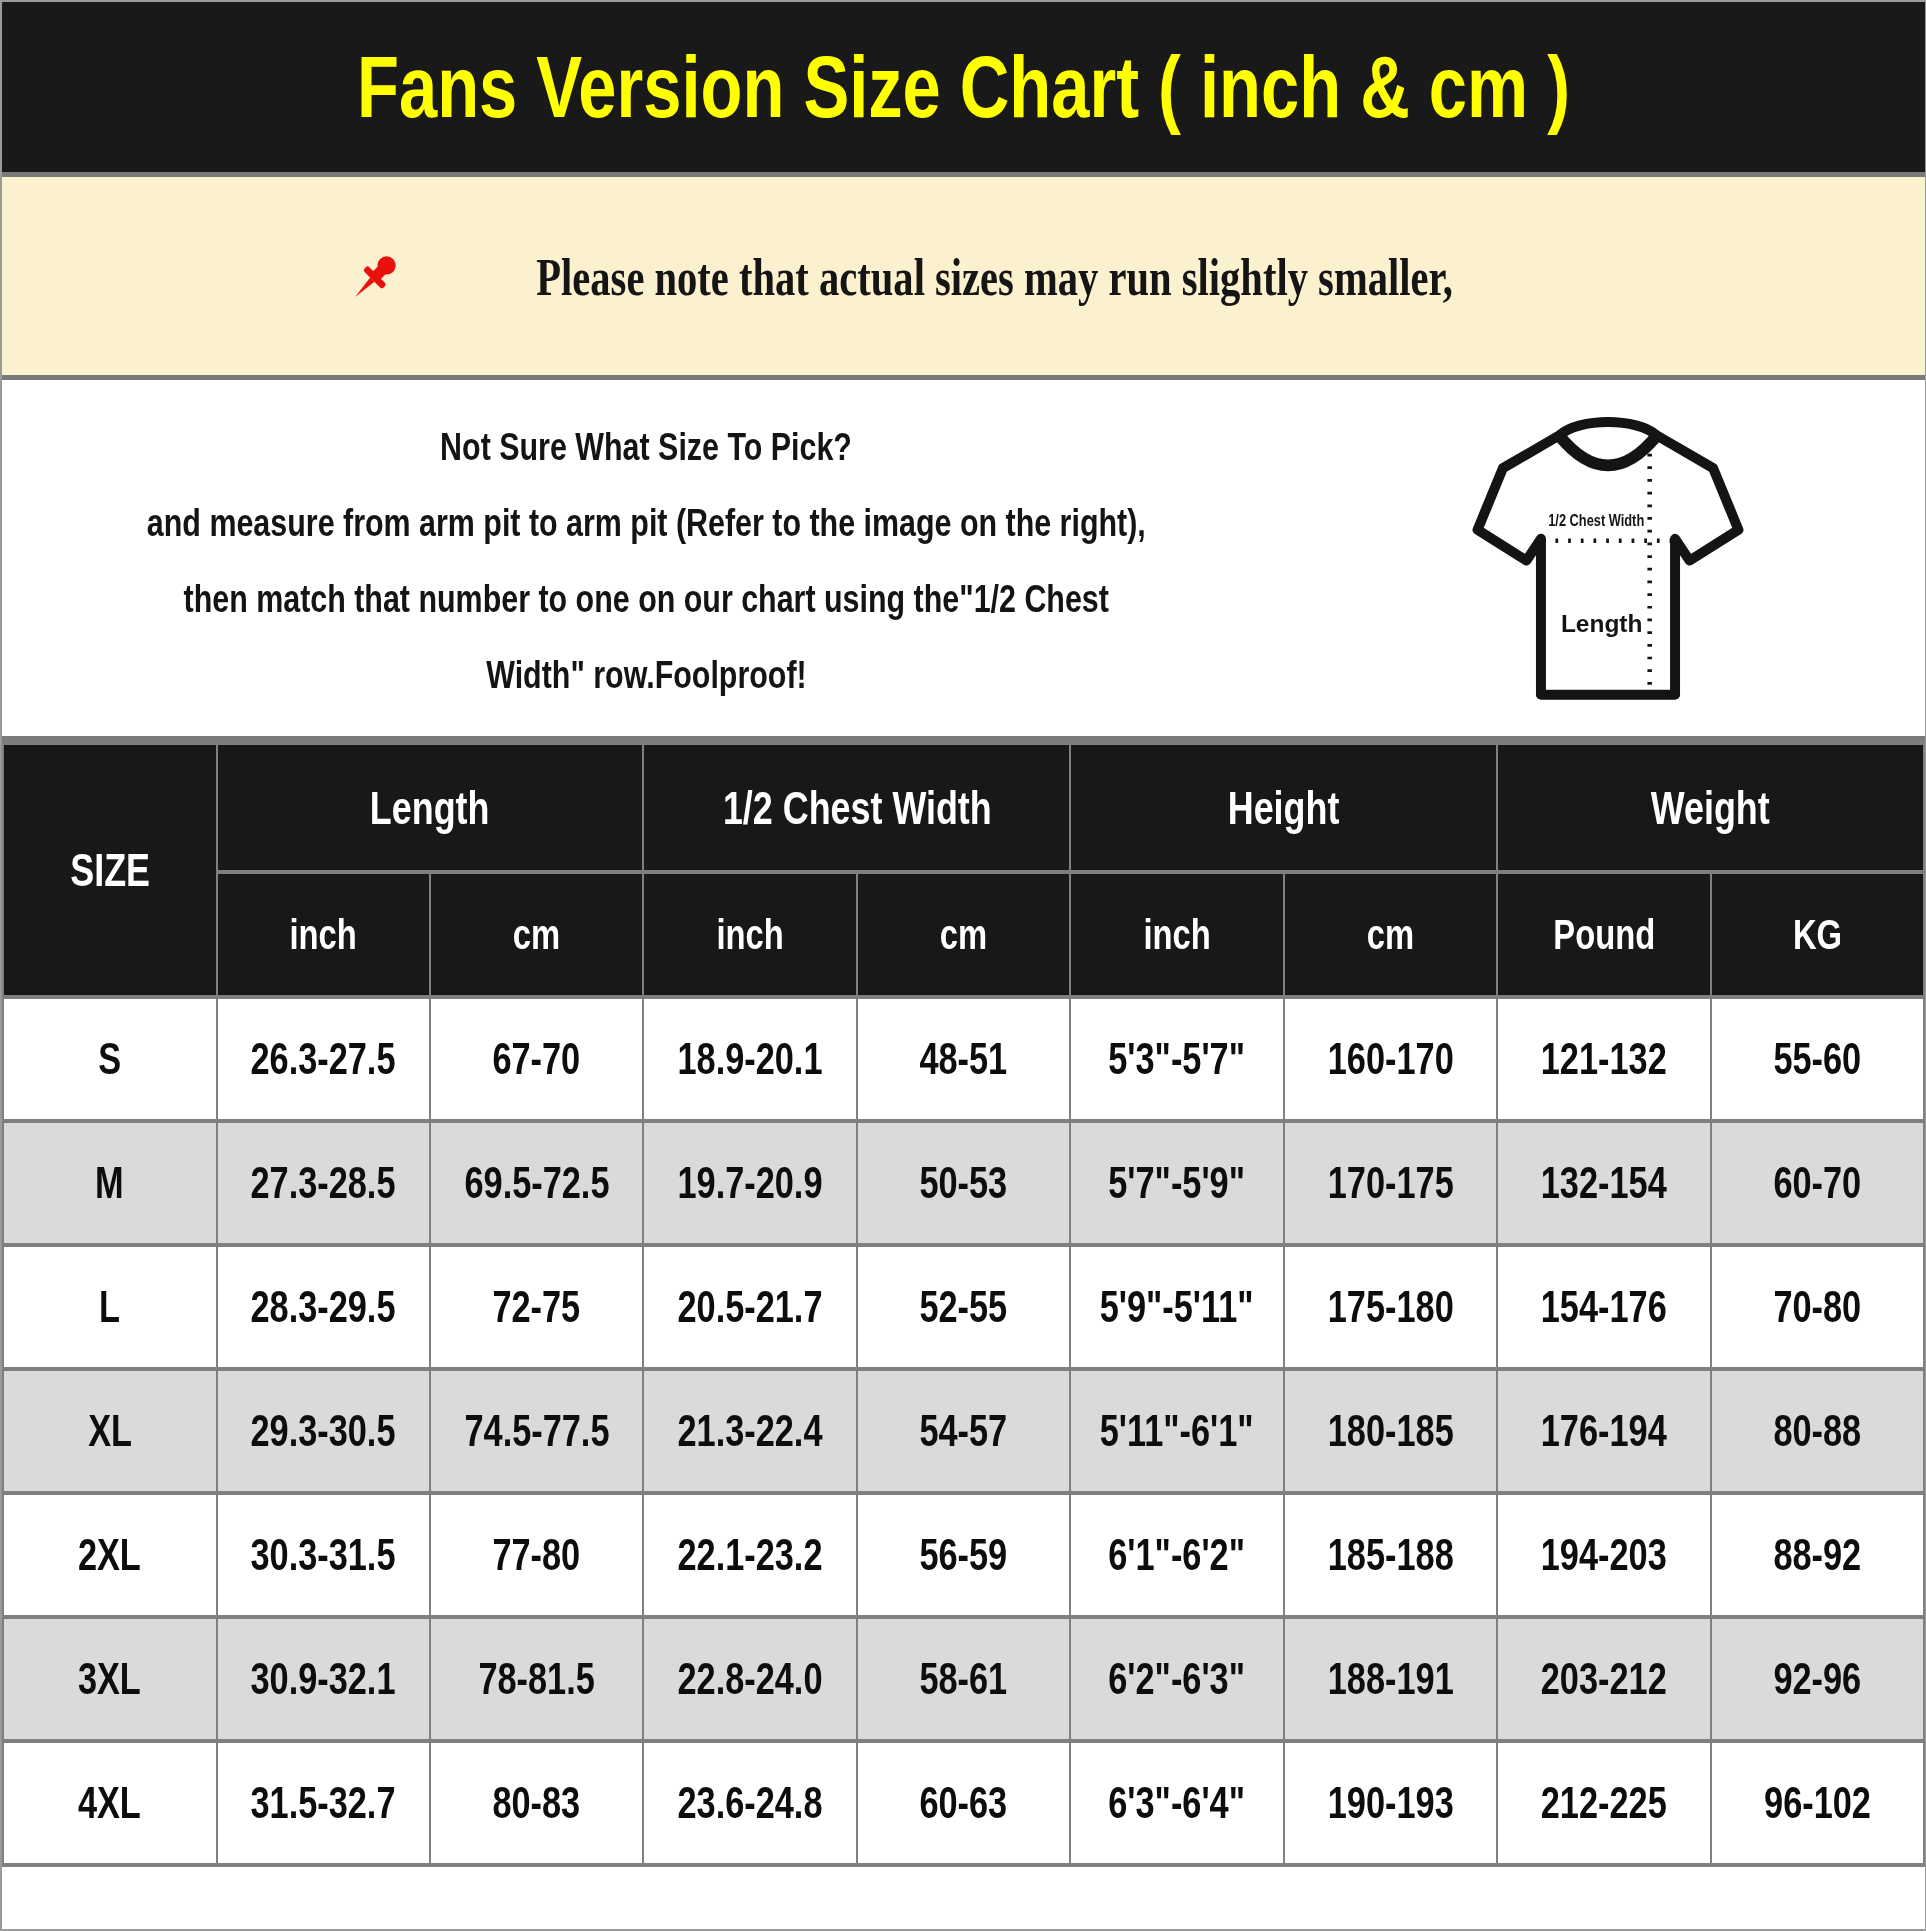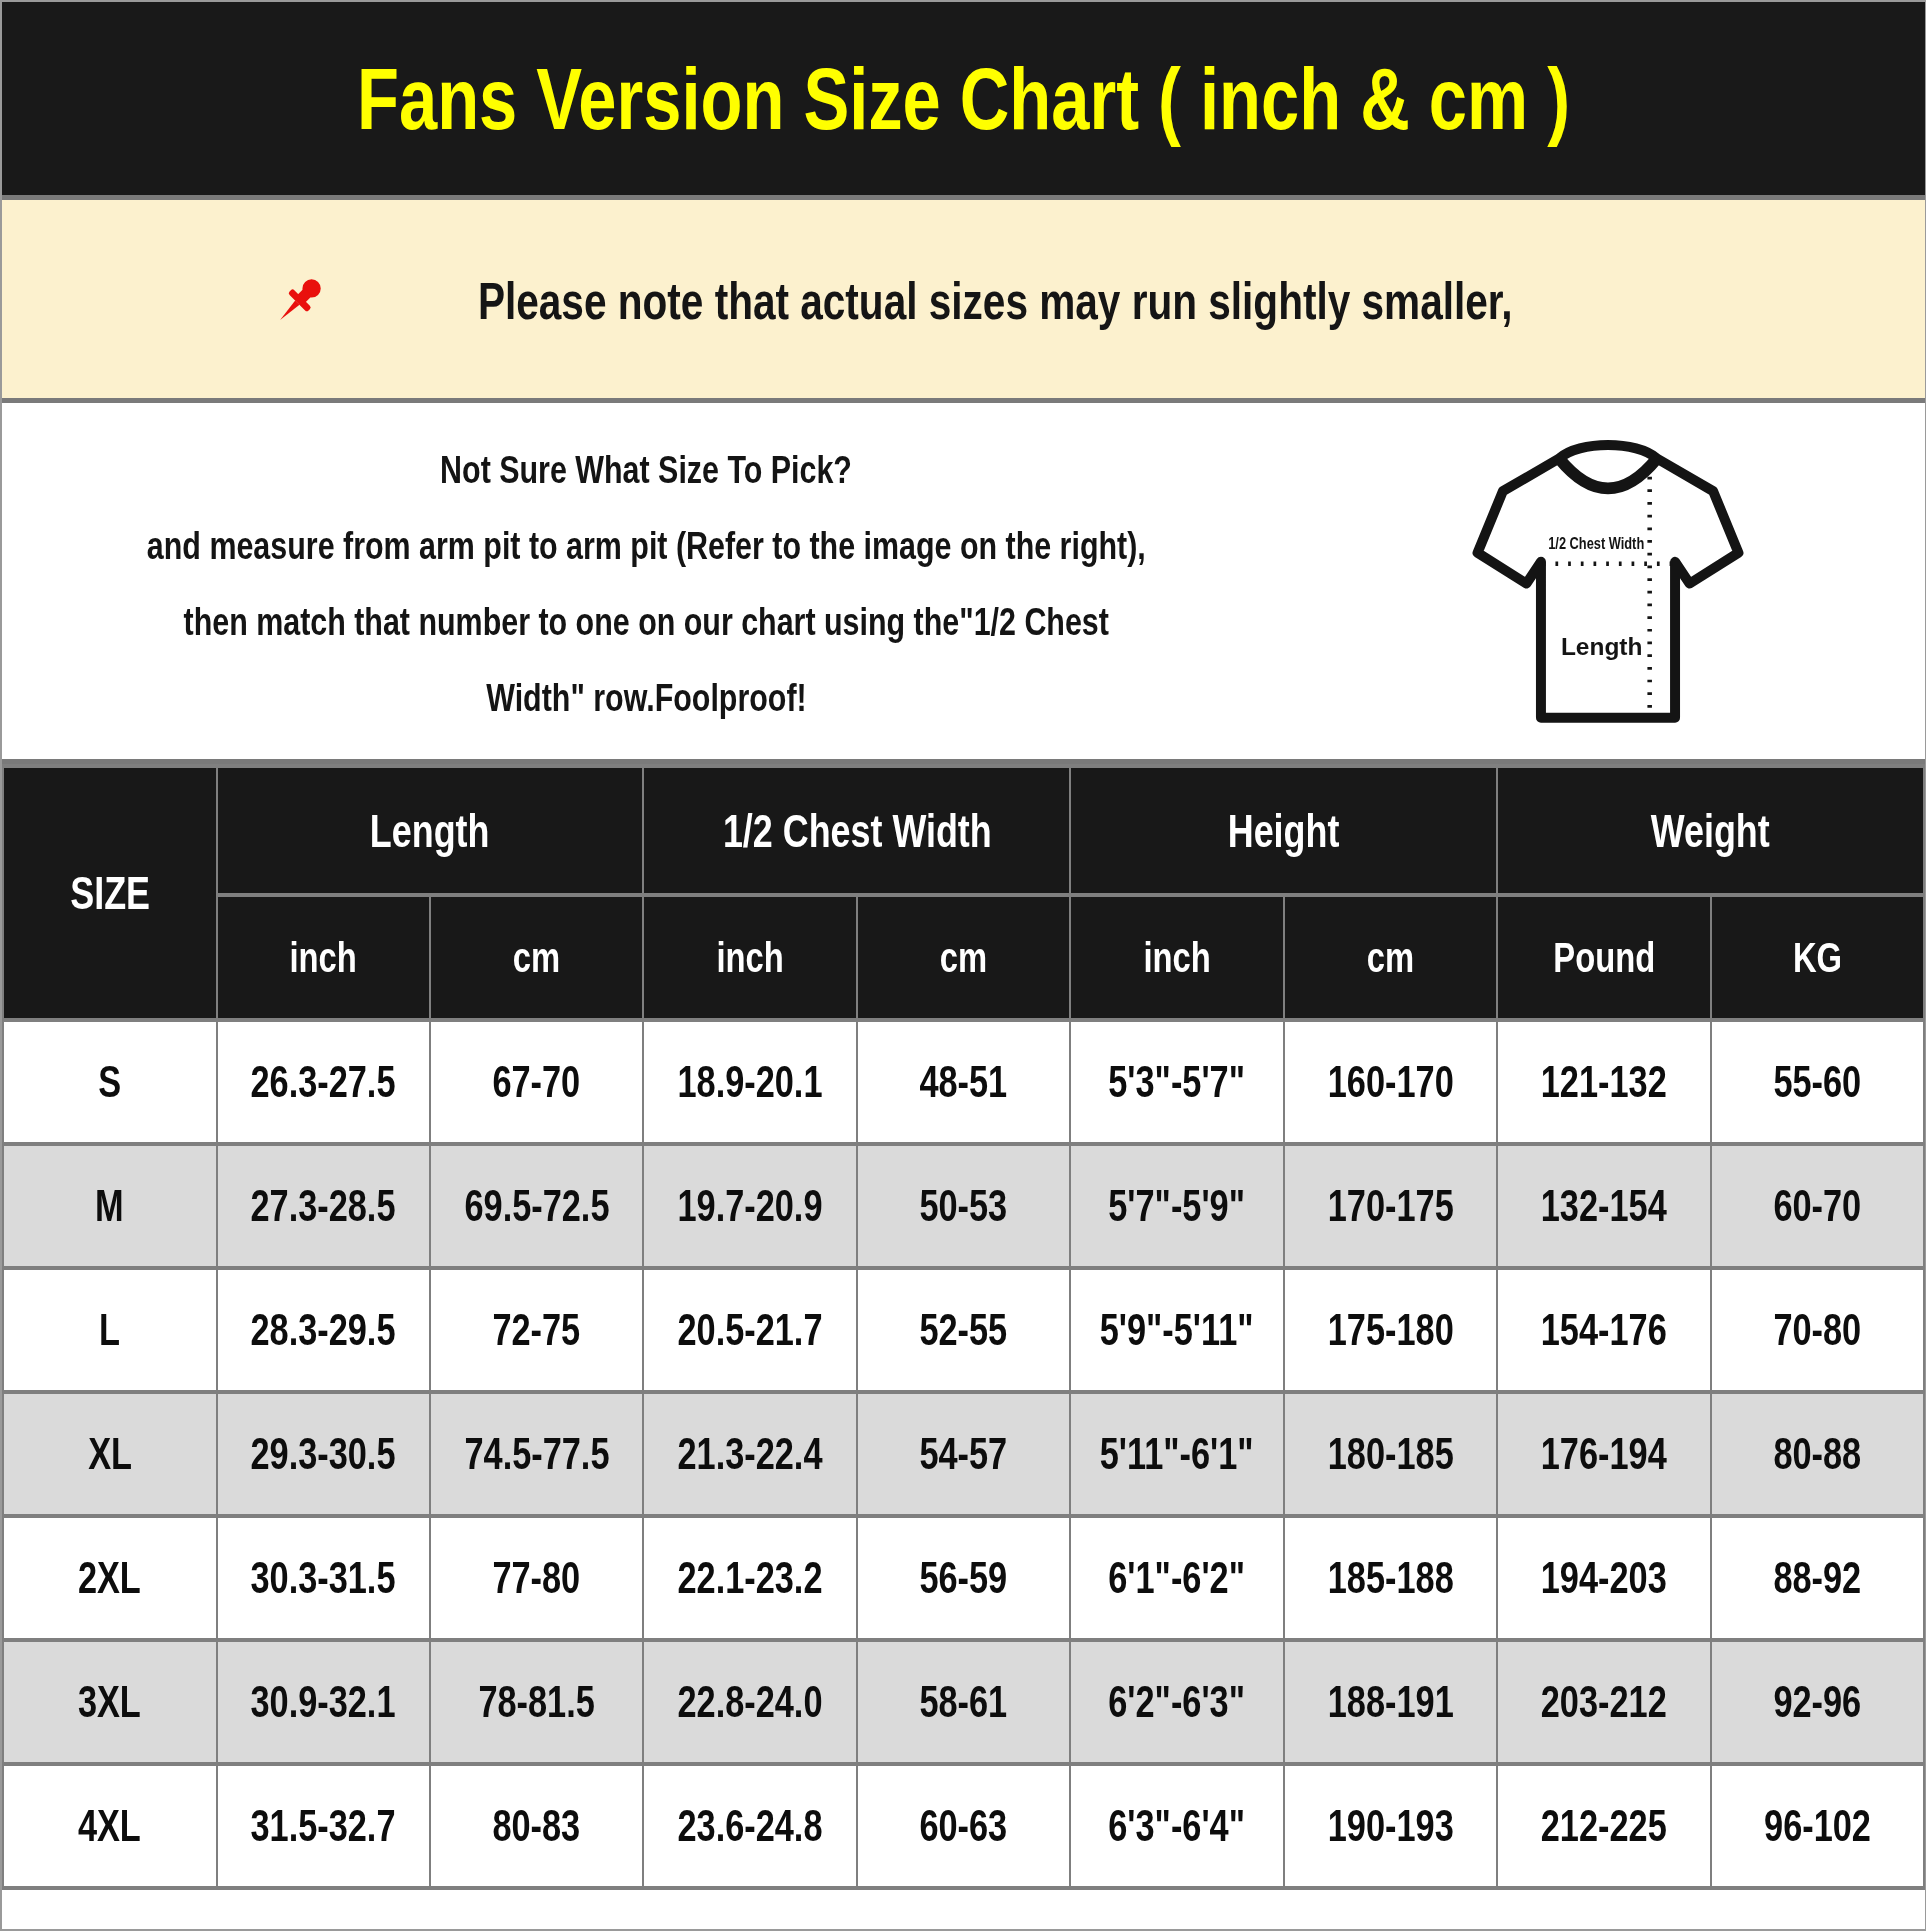--- a/index.html
+++ b/index.html
@@ -9,32 +9,32 @@
   .page{
     position:relative; width:1927px; height:1931px;
     border:2.8px solid #9a9a9a; background:#fff; overflow:hidden;
   }
 
   
   .cd{ display:inline-block; transform:scaleX(0.78); transform-origin:50% 50%; white-space:nowrap; font-weight:bold; letter-spacing:0; }
 
   
   .title-bar{
-    height:198px; background:#191919; border-bottom:5.5px solid #7a7a7a;
+    height:175px; background:#191919; border-bottom:5.5px solid #7a7a7a;
     display:flex; align-items:center; justify-content:center;
   }
   .title-bar .cd{ font-size:88px; color:#ffff00; }
 
   
   .notice{
     height:203px; background:#fcf1ce; border-bottom:5.5px solid #7a7a7a;
     display:flex; flex-direction:column; align-items:center; justify-content:center;
     padding-top:3.7px;
   }
-  .notice-line{ display:flex; align-items:center; justify-content:center; }
+  .notice-line{ display:flex; align-items:center; justify-content:center;font-family:Liberation Serif, serif; }
   .notice .cd{ font-size:52px; color:#151515; }
   .pin{ width:61px; height:61px; margin-right:1.8px; flex:0 0 auto; }
   .notice-line2{ margin-top:14.7px; }
   .hl{ color:#ff0000; }
   .arrows{ font-weight:900; margin-left:14.7px; letter-spacing:14.7px; }
 
   
   .guide{
     height:361px; background:#ffffff; border-bottom:5.5px solid #7a7a7a;
     display:flex; align-items:flex-start;

